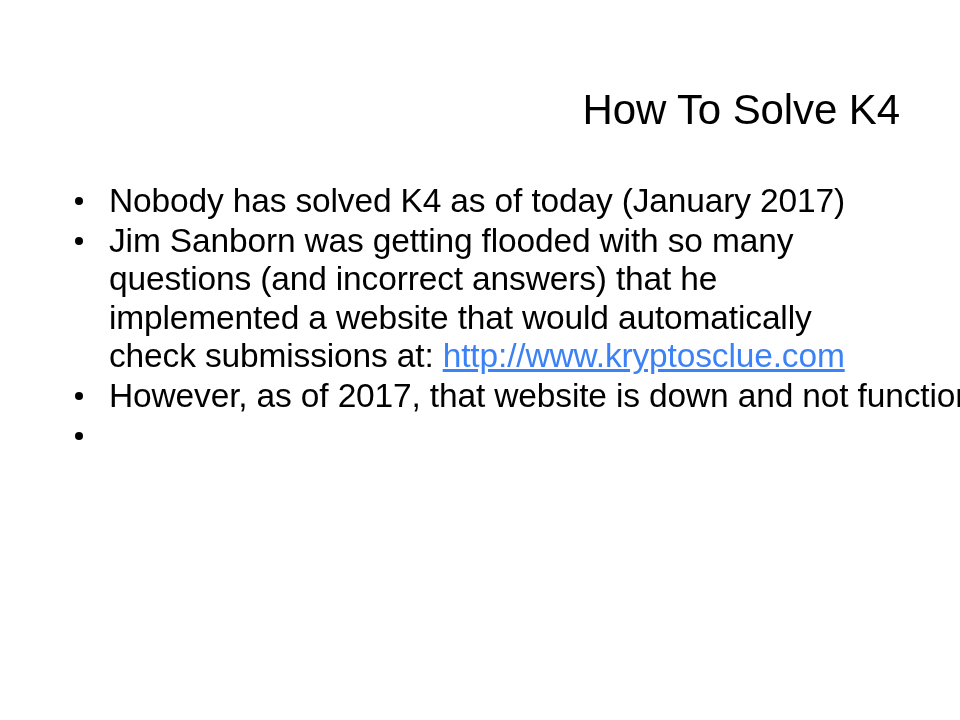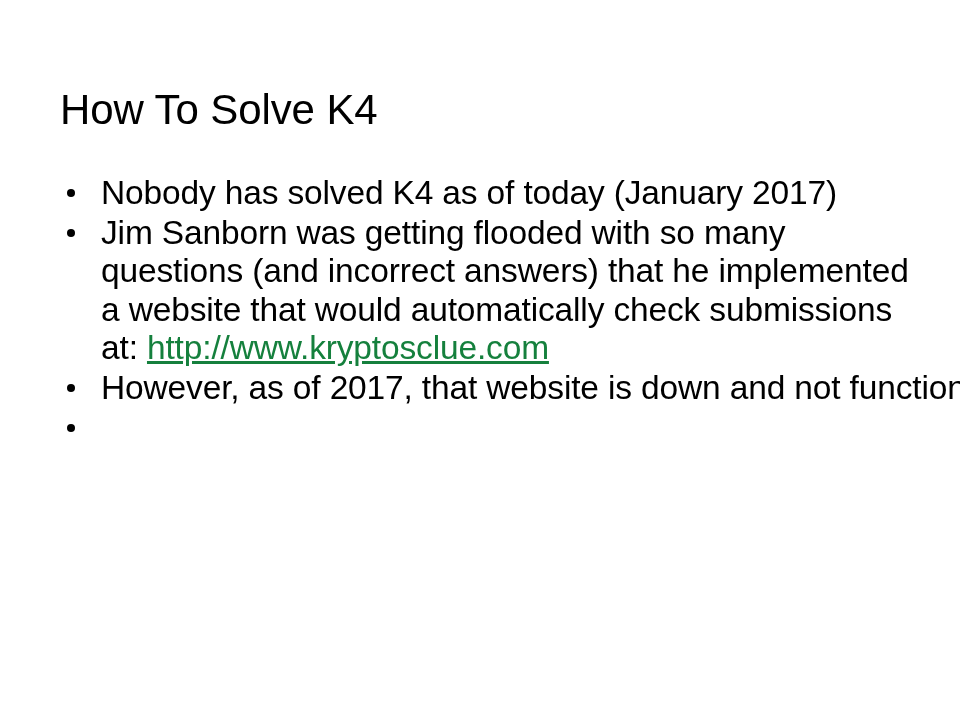--- a/index.html
+++ b/index.html
@@ -19,37 +19,37 @@
     width: 960px;
     height: 720px;
     background: #ffffff;
     box-sizing: border-box;
   }
   .slide-title {
     position: absolute;
     top: 58px;
     left: 60px;
     width: 840px;
-    text-align: left;
+    text-align: right;
     font-size: 42px;
     font-weight: 400;
     line-height: 1.12;
     letter-spacing: -0.1px;
     color: #000000;
     white-space: nowrap;
   }
   .body-area {
     position: absolute;
     top: 166px;
     left: 52px;
     width: 868px;
   }
   ul.bullets {
     list-style: none;
-    margin: 8px;
+    margin: 16px;
     padding: 0;
   }
   ul.bullets > li {
     position: relative;
     padding-left: 41px;
     font-size: 33.5px;
     line-height: 38.6px;
     font-weight: 400;
     color: #000000;
     margin: 0 0 1px 0;
@@ -62,21 +62,21 @@
     width: 8px;
     height: 8px;
     background: #000000;
     border-radius: 50%;
   }
   .bullet-text {
     display: inline;
   }
   a.slide-link,
   .slide-link {
-    color: #15803d;
+    color: #3b82f6;
     text-decoration: underline;
     text-underline-offset: 2px;
     cursor: pointer;
   }
   .nbsp-pair {
     white-space: pre;
   }
 </style>
 </head>
 <body>

